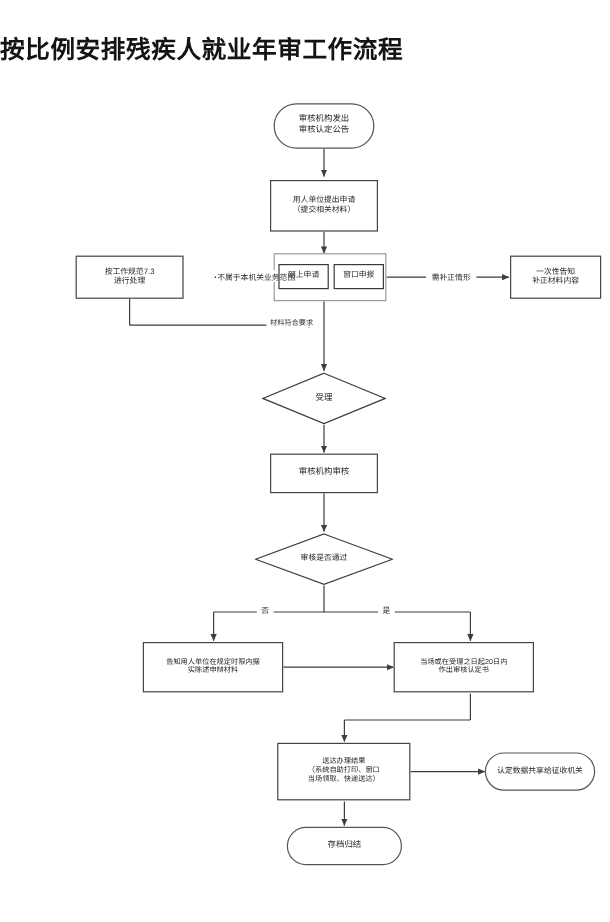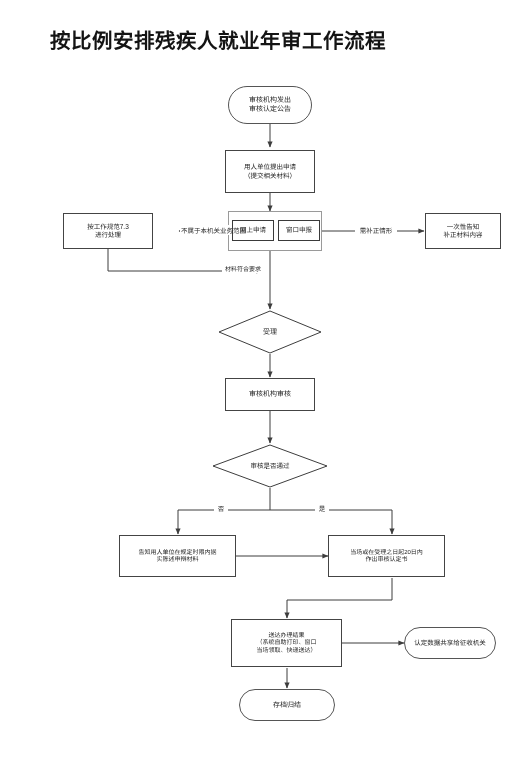--- a/index.html
+++ b/index.html
@@ -14,21 +14,21 @@
     position: relative;
     font-family: "Liberation Sans", "DejaVu Sans", sans-serif;
     color: #1a1a1a;
     overflow: hidden;
   }
   #page-title {
     position: absolute;
     left: 0;
     top: 24px;
     width: 436px;
-    text-align: center;
+    text-align: left;
     font-size: 20.5px;
     font-weight: bold;
     letter-spacing: 0.5px;
     color: #141414;
     font-family: "DejaVu Sans", "Liberation Sans", sans-serif;
   }
   .canvas {
     position: absolute;
     left: 0;
     top: 0;

